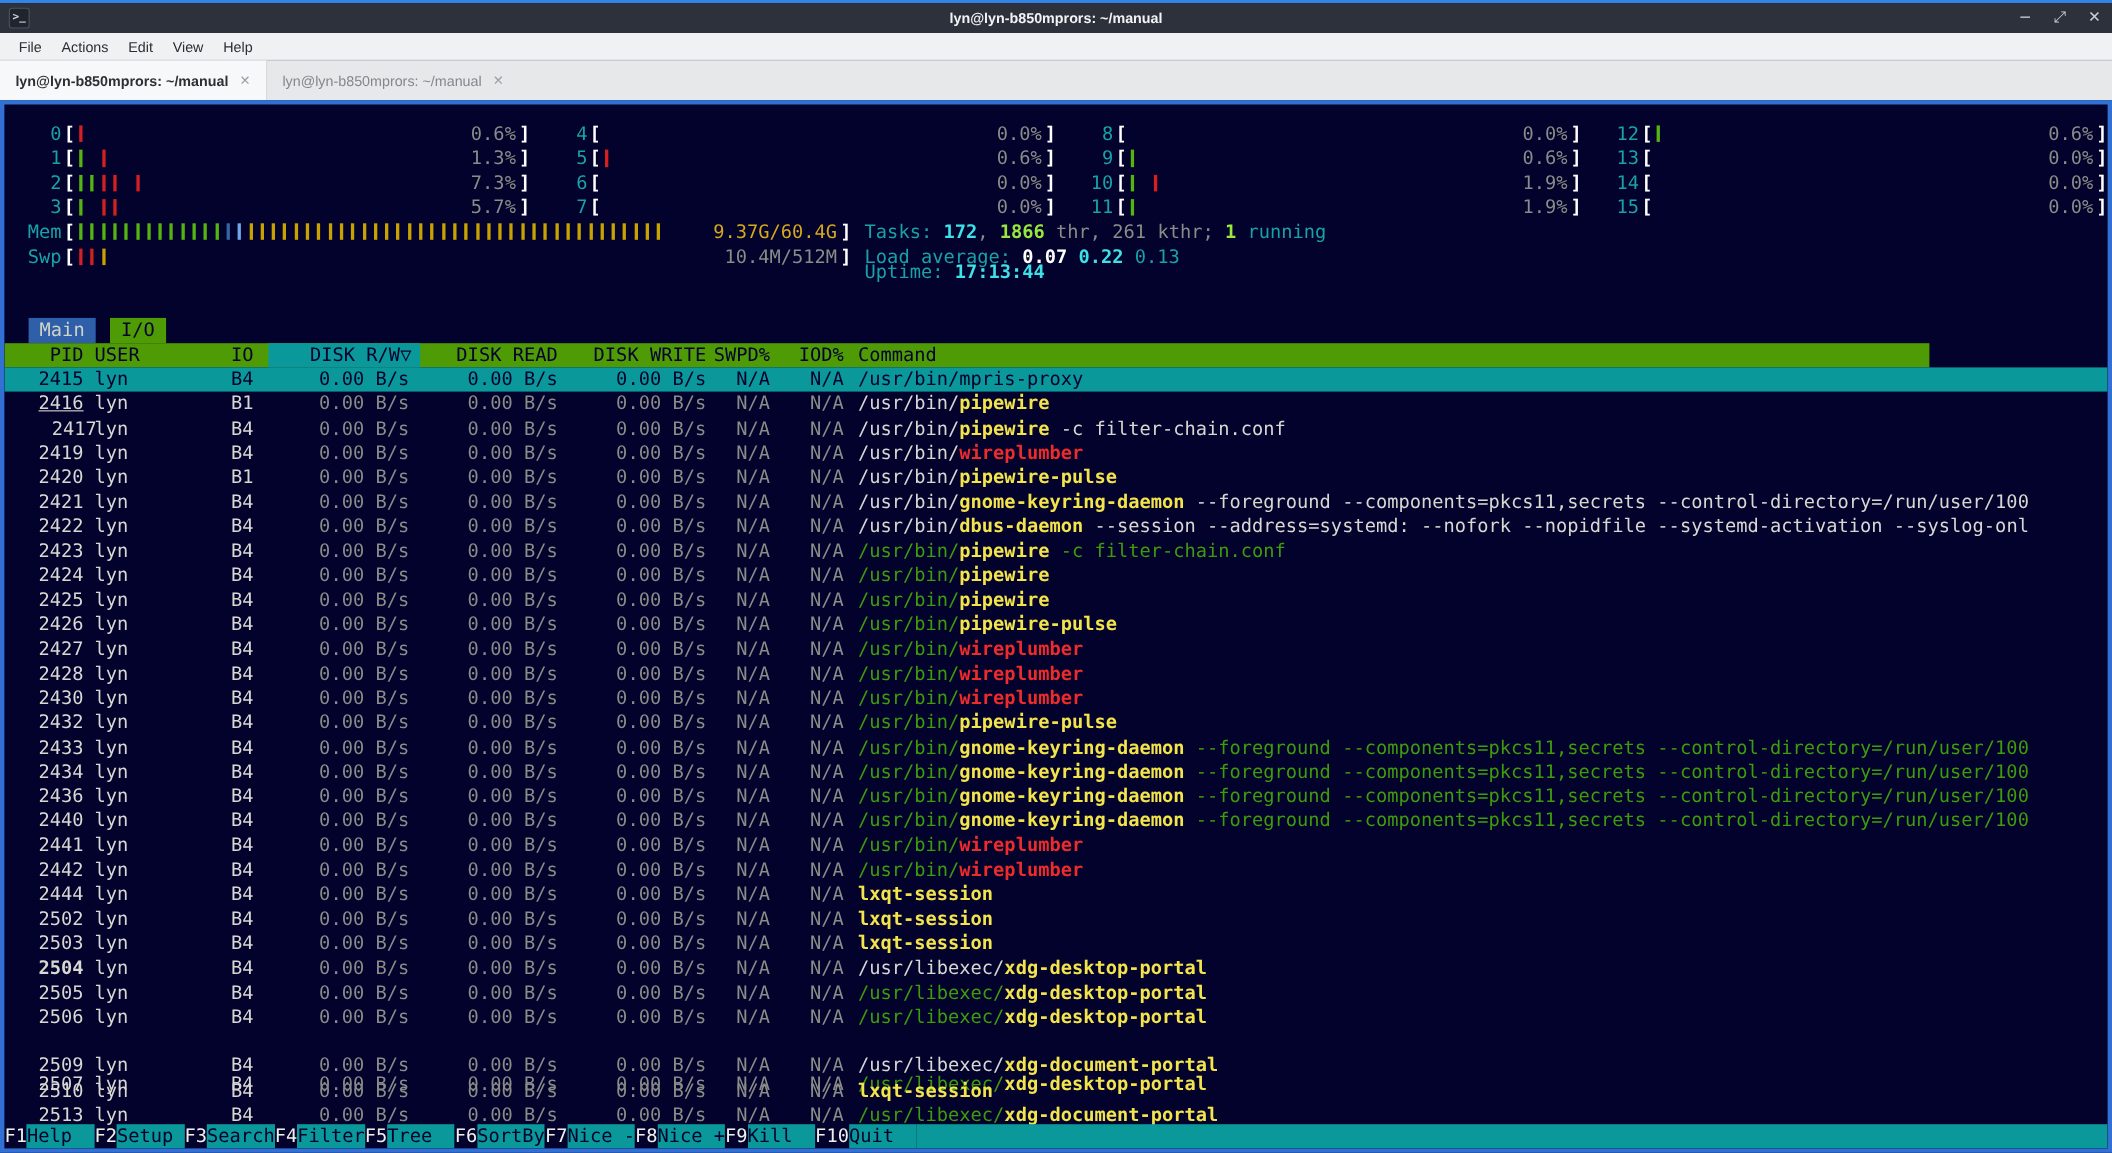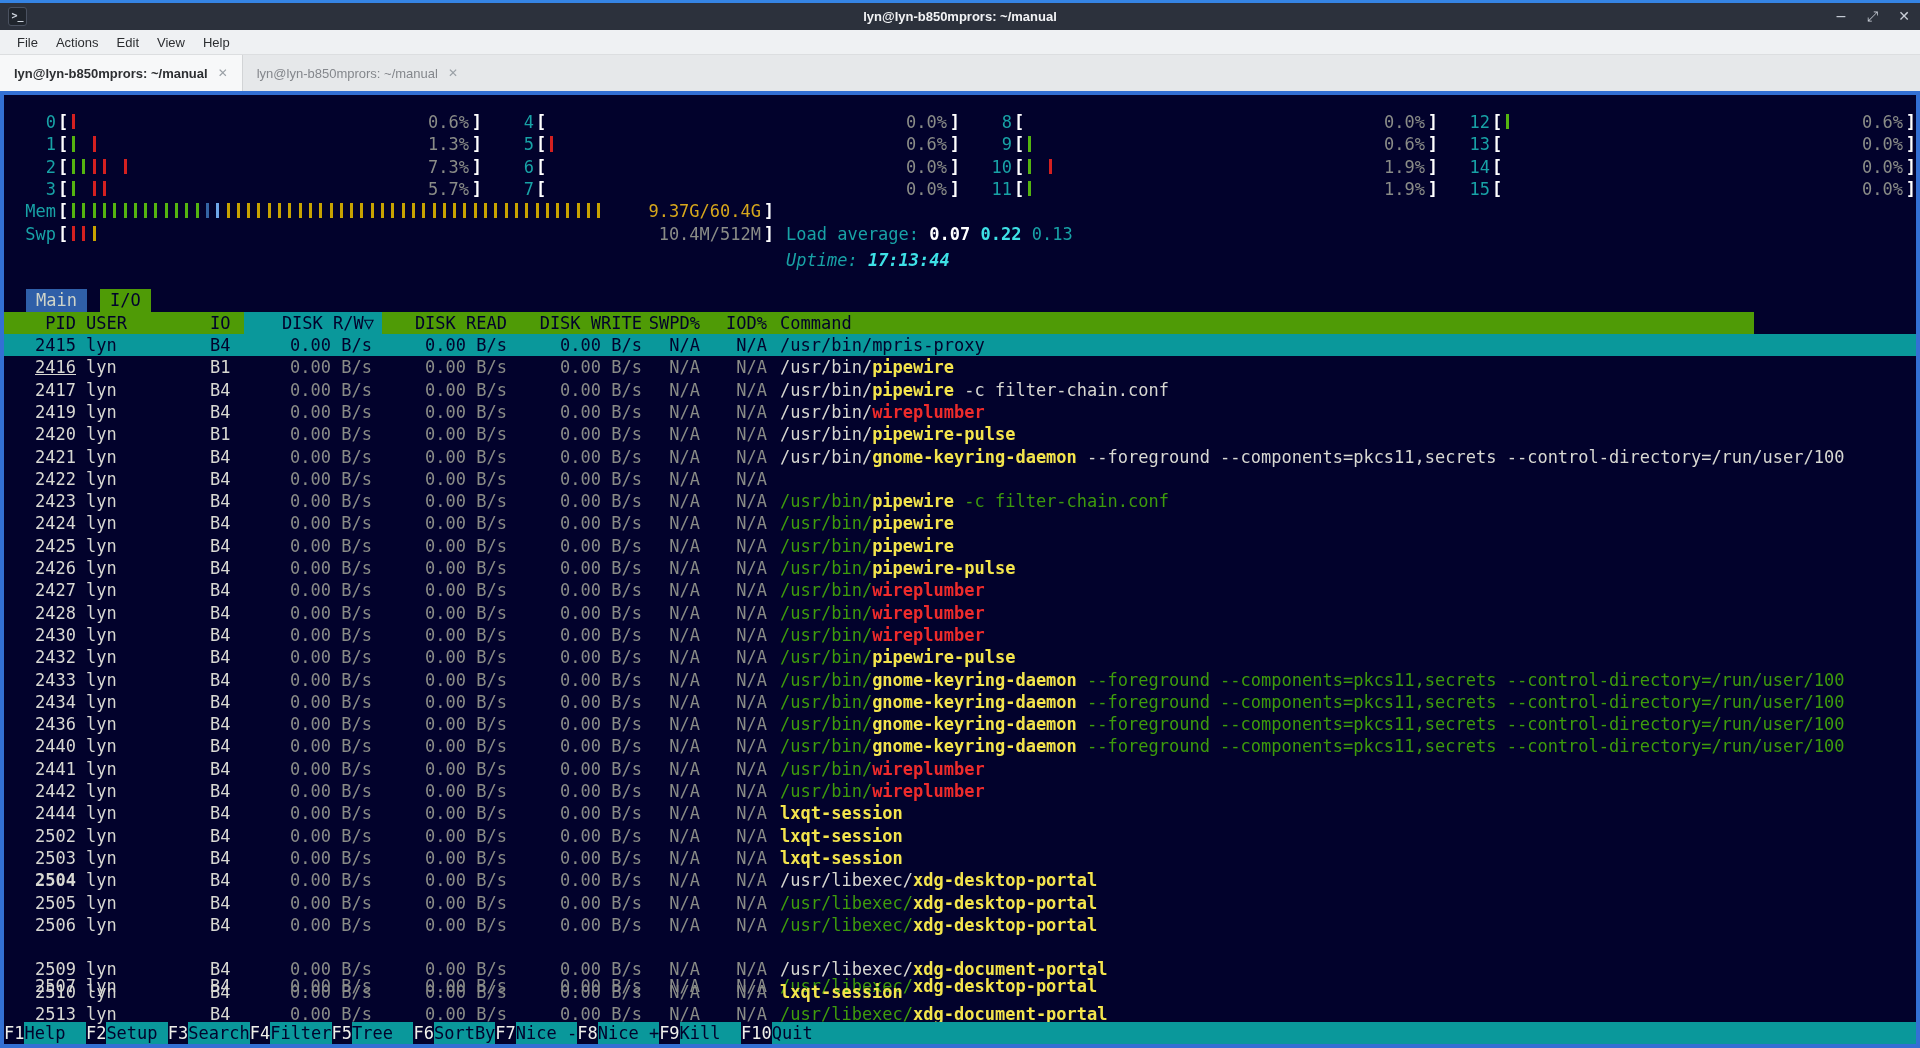--- a/index.html
+++ b/index.html
@@ -301,22 +301,23 @@
         <span class="mlabel ">Swp</span>
         <span class="lbrack">[</span>
         <div class="barea">
           <div class="vbar b-red" style="left: 0px;"></div>
           <div class="vbar b-red" style="left: 10.3px;"></div>
           <div class="vbar b-yellow" style="left: 20.6px;"></div>
         </div>
         <span class="pct ">10.4M/512M</span>
         <span class="rbrack">]</span>
       </div>
+      <div class="abs" style="left: 782px; top: 105.2px;"><span class="c-teal">Tasks: </span><span class="c-cyanb">172</span><span class="c-gray">, </span><span class="c-greenb">1866</span><span class="c-gray"> thr, 261 kthr; </span><span class="c-greenb">1</span><span class="c-teal"> running</span></div>
       <div class="abs" style="left: 782px; top: 127.5px;"><span class="c-teal">Load average: </span><span class="c-whiteb">0.07 </span><span class="c-cyanb">0.22 </span><span class="c-teal">0.13</span></div>
-      <div class="abs" style="left: 782px; top: 154px; font-style: italic;"><span class="c-teal">Uptime: </span><span class="c-cyanb">17:13:44</span></div>
+      <div class="abs" style="left: 782px; top: 142px;"><span class="c-teal">Uptime: </span><span class="c-cyanb">17:13:44</span></div>
       <div class="chip chip-main" style="left: 22px; top: 194.4px;">Main</div>
       <div class="chip chip-io" style="left: 96px; top: 194.4px;">I/O</div>
       <div class="hdrbar" style="left: 0px; top: 216.7px; width: 1750px;"></div>
       <div class="sortcol" style="left: 240px; top: 216.7px; width: 138px;"></div>
       <div class="hcell ra" style="left: 0px; width: 72px; top: 216.7px;">PID</div>
       <div class="hcell" style="left: 82px; width: 120px; top: 216.7px;">USER</div>
       <div class="hcell" style="left: 206px; width: 40px; top: 216.7px;">IO</div>
       <div class="hcell ra" style="left: 240px; width: 130px; top: 216.7px;">DISK R/W▽</div>
       <div class="hcell ra" style="left: 375px; width: 128px; top: 216.7px;">DISK READ</div>
       <div class="hcell ra" style="left: 510px; width: 128px; top: 216.7px;">DISK WRITE</div>
@@ -339,21 +340,21 @@
         <span class="cell c-white" style="left: 82px; width: 120px;">lyn</span>
         <span class="cell c-white" style="left: 206px; width: 40px;">B1</span>
         <span class="cell ra c-gray" style="left: 240px; width: 128px;">0.00 B/s</span>
         <span class="cell ra c-gray" style="left: 375px; width: 128px;">0.00 B/s</span>
         <span class="cell ra c-gray" style="left: 510px; width: 128px;">0.00 B/s</span>
         <span class="cell ra c-gray" style="left: 640px; width: 56px;">N/A</span>
         <span class="cell ra c-gray" style="left: 707px; width: 56px;">N/A</span>
         <span class="cell" style="left: 776px; right: 0px; overflow: hidden;"><span class="c-white">/usr/bin/</span><span class="c-yellowb">pipewire</span></span>
       </div>
       <div class="prow" style="top: 283.6px;">
-        <span class="cell ra c-white" style="left: 0px; width: 72px; text-align: right;">2417</span>
+        <span class="cell ra c-white" style="left: 12px; width: 72px; text-align: right;">2417</span>
         <span class="cell c-white" style="left: 82px; width: 120px;">lyn</span>
         <span class="cell c-white" style="left: 206px; width: 40px;">B4</span>
         <span class="cell ra c-gray" style="left: 240px; width: 128px;">0.00 B/s</span>
         <span class="cell ra c-gray" style="left: 375px; width: 128px;">0.00 B/s</span>
         <span class="cell ra c-gray" style="left: 510px; width: 128px;">0.00 B/s</span>
         <span class="cell ra c-gray" style="left: 640px; width: 56px;">N/A</span>
         <span class="cell ra c-gray" style="left: 707px; width: 56px;">N/A</span>
         <span class="cell" style="left: 776px; right: 0px; overflow: hidden;"><span class="c-white">/usr/bin/</span><span class="c-yellowb">pipewire</span><span class="c-white"> -c filter-chain.conf</span></span>
       </div>
       <div class="prow" style="top: 305.9px;">
@@ -391,20 +392,21 @@
       </div>
       <div class="prow" style="top: 372.8px;">
         <span class="cell ra c-white" style="left: 0px; width: 72px;">2422</span>
         <span class="cell c-white" style="left: 82px; width: 120px;">lyn</span>
         <span class="cell c-white" style="left: 206px; width: 40px;">B4</span>
         <span class="cell ra c-gray" style="left: 240px; width: 128px;">0.00 B/s</span>
         <span class="cell ra c-gray" style="left: 375px; width: 128px;">0.00 B/s</span>
         <span class="cell ra c-gray" style="left: 510px; width: 128px;">0.00 B/s</span>
         <span class="cell ra c-gray" style="left: 640px; width: 56px;">N/A</span>
         <span class="cell ra c-gray" style="left: 707px; width: 56px;">N/A</span>
+        <span class="cell" style="left: 776px; right: 0px; overflow: hidden;"><span class="c-white">/usr/bin/</span><span class="c-yellowb">dbus-daemon</span><span class="c-white"> --session --address=systemd: --nofork --nopidfile --systemd-activation --syslog-onl</span></span>
       </div>
       <div class="prow" style="top: 395.1px;">
         <span class="cell ra c-white" style="left: 0px; width: 72px;">2423</span>
         <span class="cell c-white" style="left: 82px; width: 120px;">lyn</span>
         <span class="cell c-white" style="left: 206px; width: 40px;">B4</span>
         <span class="cell ra c-gray" style="left: 240px; width: 128px;">0.00 B/s</span>
         <span class="cell ra c-gray" style="left: 375px; width: 128px;">0.00 B/s</span>
         <span class="cell ra c-gray" style="left: 510px; width: 128px;">0.00 B/s</span>
         <span class="cell ra c-gray" style="left: 640px; width: 56px;">N/A</span>
         <span class="cell ra c-gray" style="left: 707px; width: 56px;">N/A</span>

